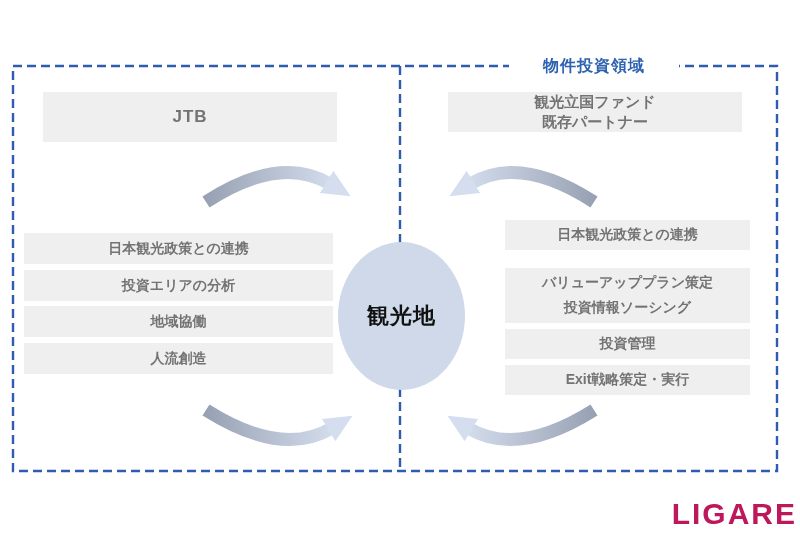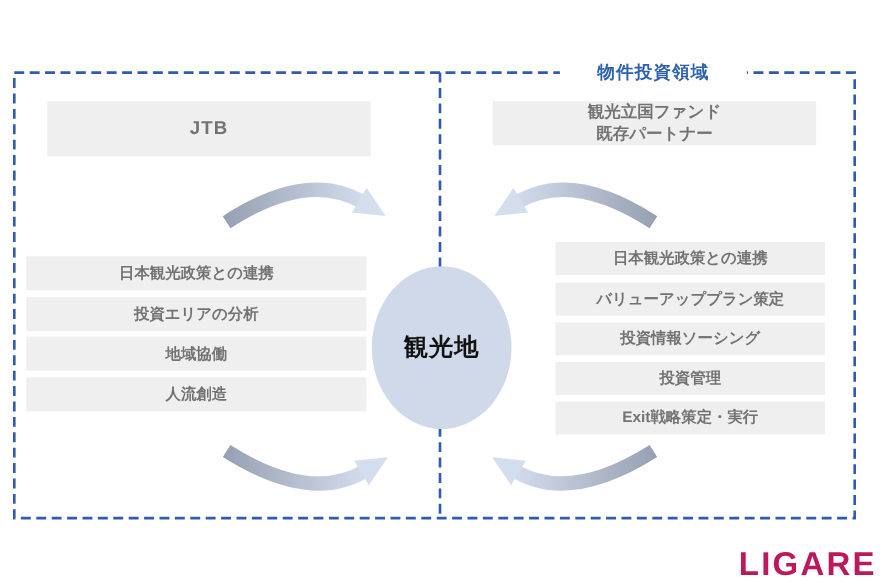--- a/index.html
+++ b/index.html
@@ -29,21 +29,21 @@
     color:#737373;
     font-weight:bold;
     display:flex;align-items:center;justify-content:center;
     text-align:center;
   }
   .entity-left{left:43px;top:92px;width:294px;height:50px;font-size:17px;letter-spacing:1px;}
   .entity-right{left:448px;top:92px;width:294px;height:40px;font-size:15px;line-height:20px;flex-direction:column;}
   .item-left{left:24px;width:309px;height:31px;font-size:14px;}
   .l1{top:233px;} .l2{top:270px;} .l3{top:306px;} .l4{top:343px;}
   .item-right{left:505px;width:245px;height:30px;font-size:14px;}
-  .r1{top:220px;} .r2{top:257px;} .r3{top:293px;} .r4{top:329px;} .r5{top:365px;}
+  .r1{top:220px;} .r2{top:268px;} .r3{top:293px;} .r4{top:329px;} .r5{top:365px;}
   .center-ellipse{
     position:absolute;
     left:338px;top:242px;width:127px;height:148px;
     background:#cfd9ea;
     border-radius:50%;
     display:flex;align-items:center;justify-content:center;
     color:#111;font-size:22px;font-weight:bold;letter-spacing:1px;
   }
   .watermark{
     position:absolute;

